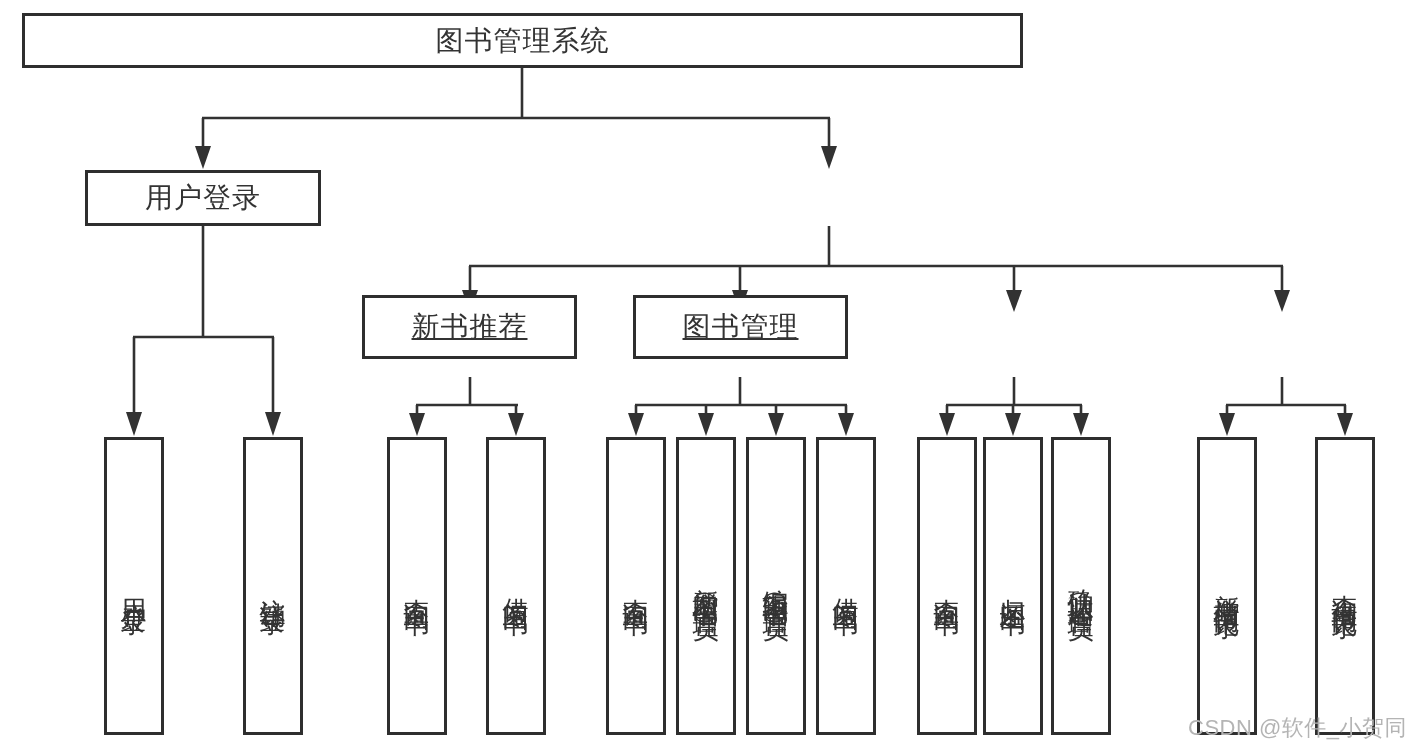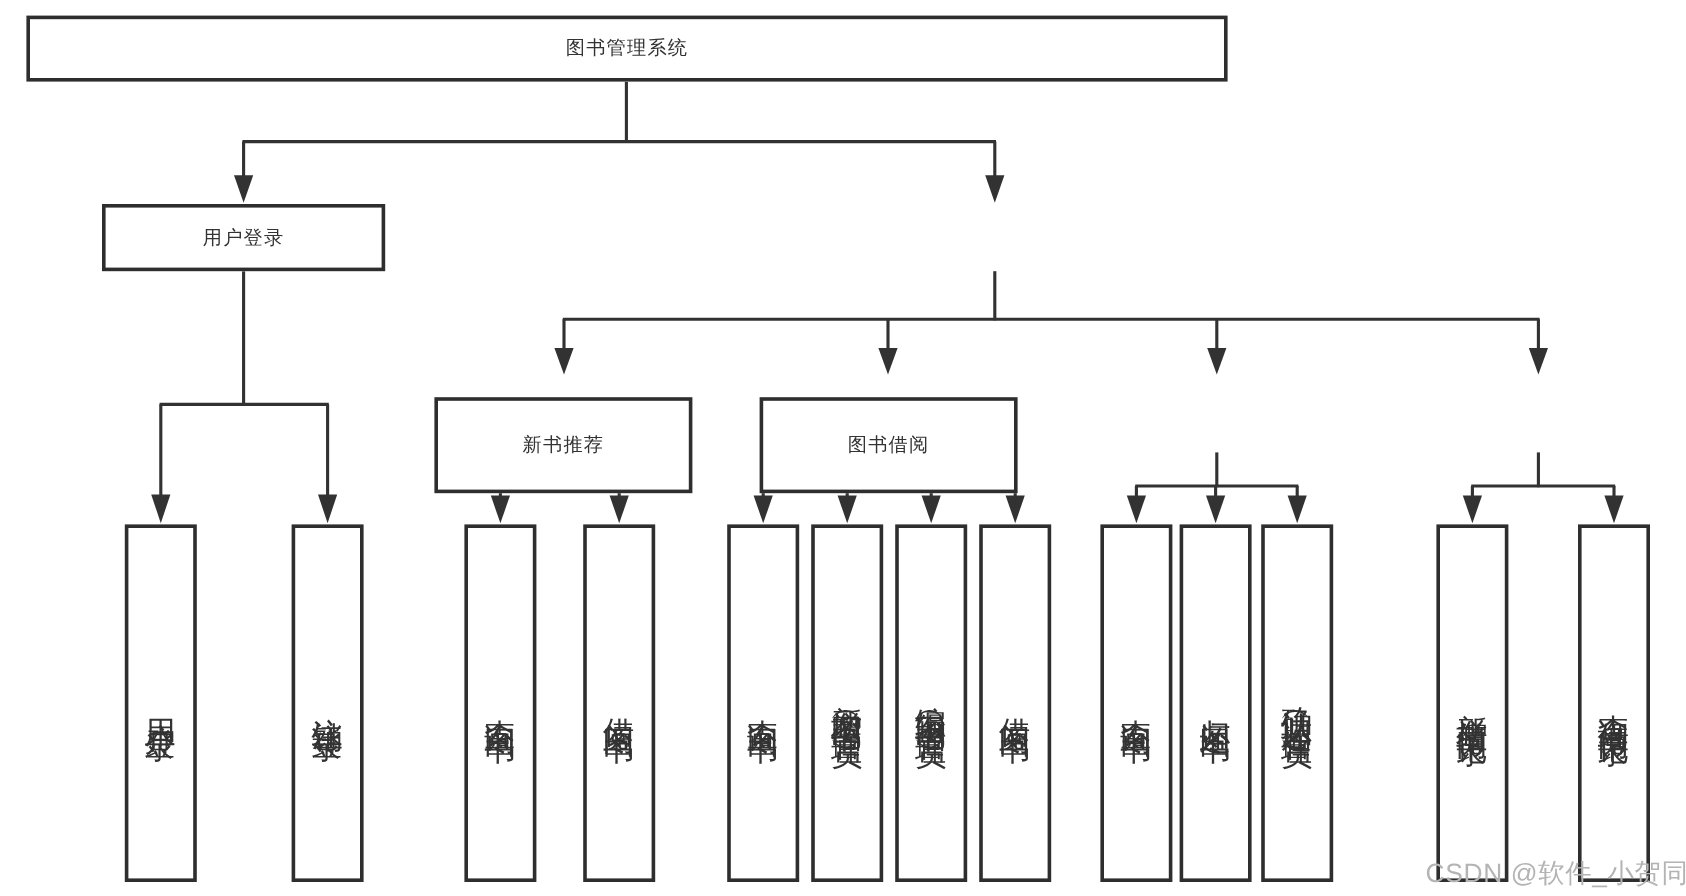--- a/index.html
+++ b/index.html
@@ -13,24 +13,24 @@
   #wires{position:absolute;left:0;top:0;z-index:0;}
   .box{
     position:absolute;
     box-sizing:border-box;
     background:#ffffff;
     border:3px solid #2e2e2e;
     display:flex;align-items:center;justify-content:center;
     color:#333333;
     z-index:1;
   }
-  .hlabel{font-size:16px;letter-spacing:1px;white-space:nowrap;}
+  .hlabel{font-size:28px;letter-spacing:1px;white-space:nowrap;}
   .root{left:22px;top:13px;width:1001px;height:55px;}
   .lv2{top:170px;width:236px;height:56px;}
-  .lv3{top:331px;width:215px;height:80px;}
+  .lv3{top:295px;width:215px;height:64px;text-decoration:underline;}
   .leaf{top:437px;width:60px;height:298px;}
   .vlabel{
     writing-mode:vertical-rl;
     text-orientation:mixed;
     font-size:26px;
     letter-spacing:4px;
     line-height:1.0;
     color:#333333;
     white-space:nowrap;
   }
@@ -116,21 +116,21 @@
   </div>
 
   <div class="box lv2" style="left:85px">
     <span class="hlabel">用户登录</span>
   </div>
 
   <div class="box lv3" style="left:362px">
     <span class="hlabel">新书推荐</span>
   </div>
   <div class="box lv3" style="left:633px">
-    <span class="hlabel">图书借阅</span>
+    <span class="hlabel">图书管理</span>
   </div>
 
   <div class="box leaf" style="left:104px">
     <span class="vlabel">用户登录</span>
   </div>
   <div class="box leaf" style="left:243px">
     <span class="vlabel">注销登录</span>
   </div>
 
   <div class="box leaf" style="left:387px">

